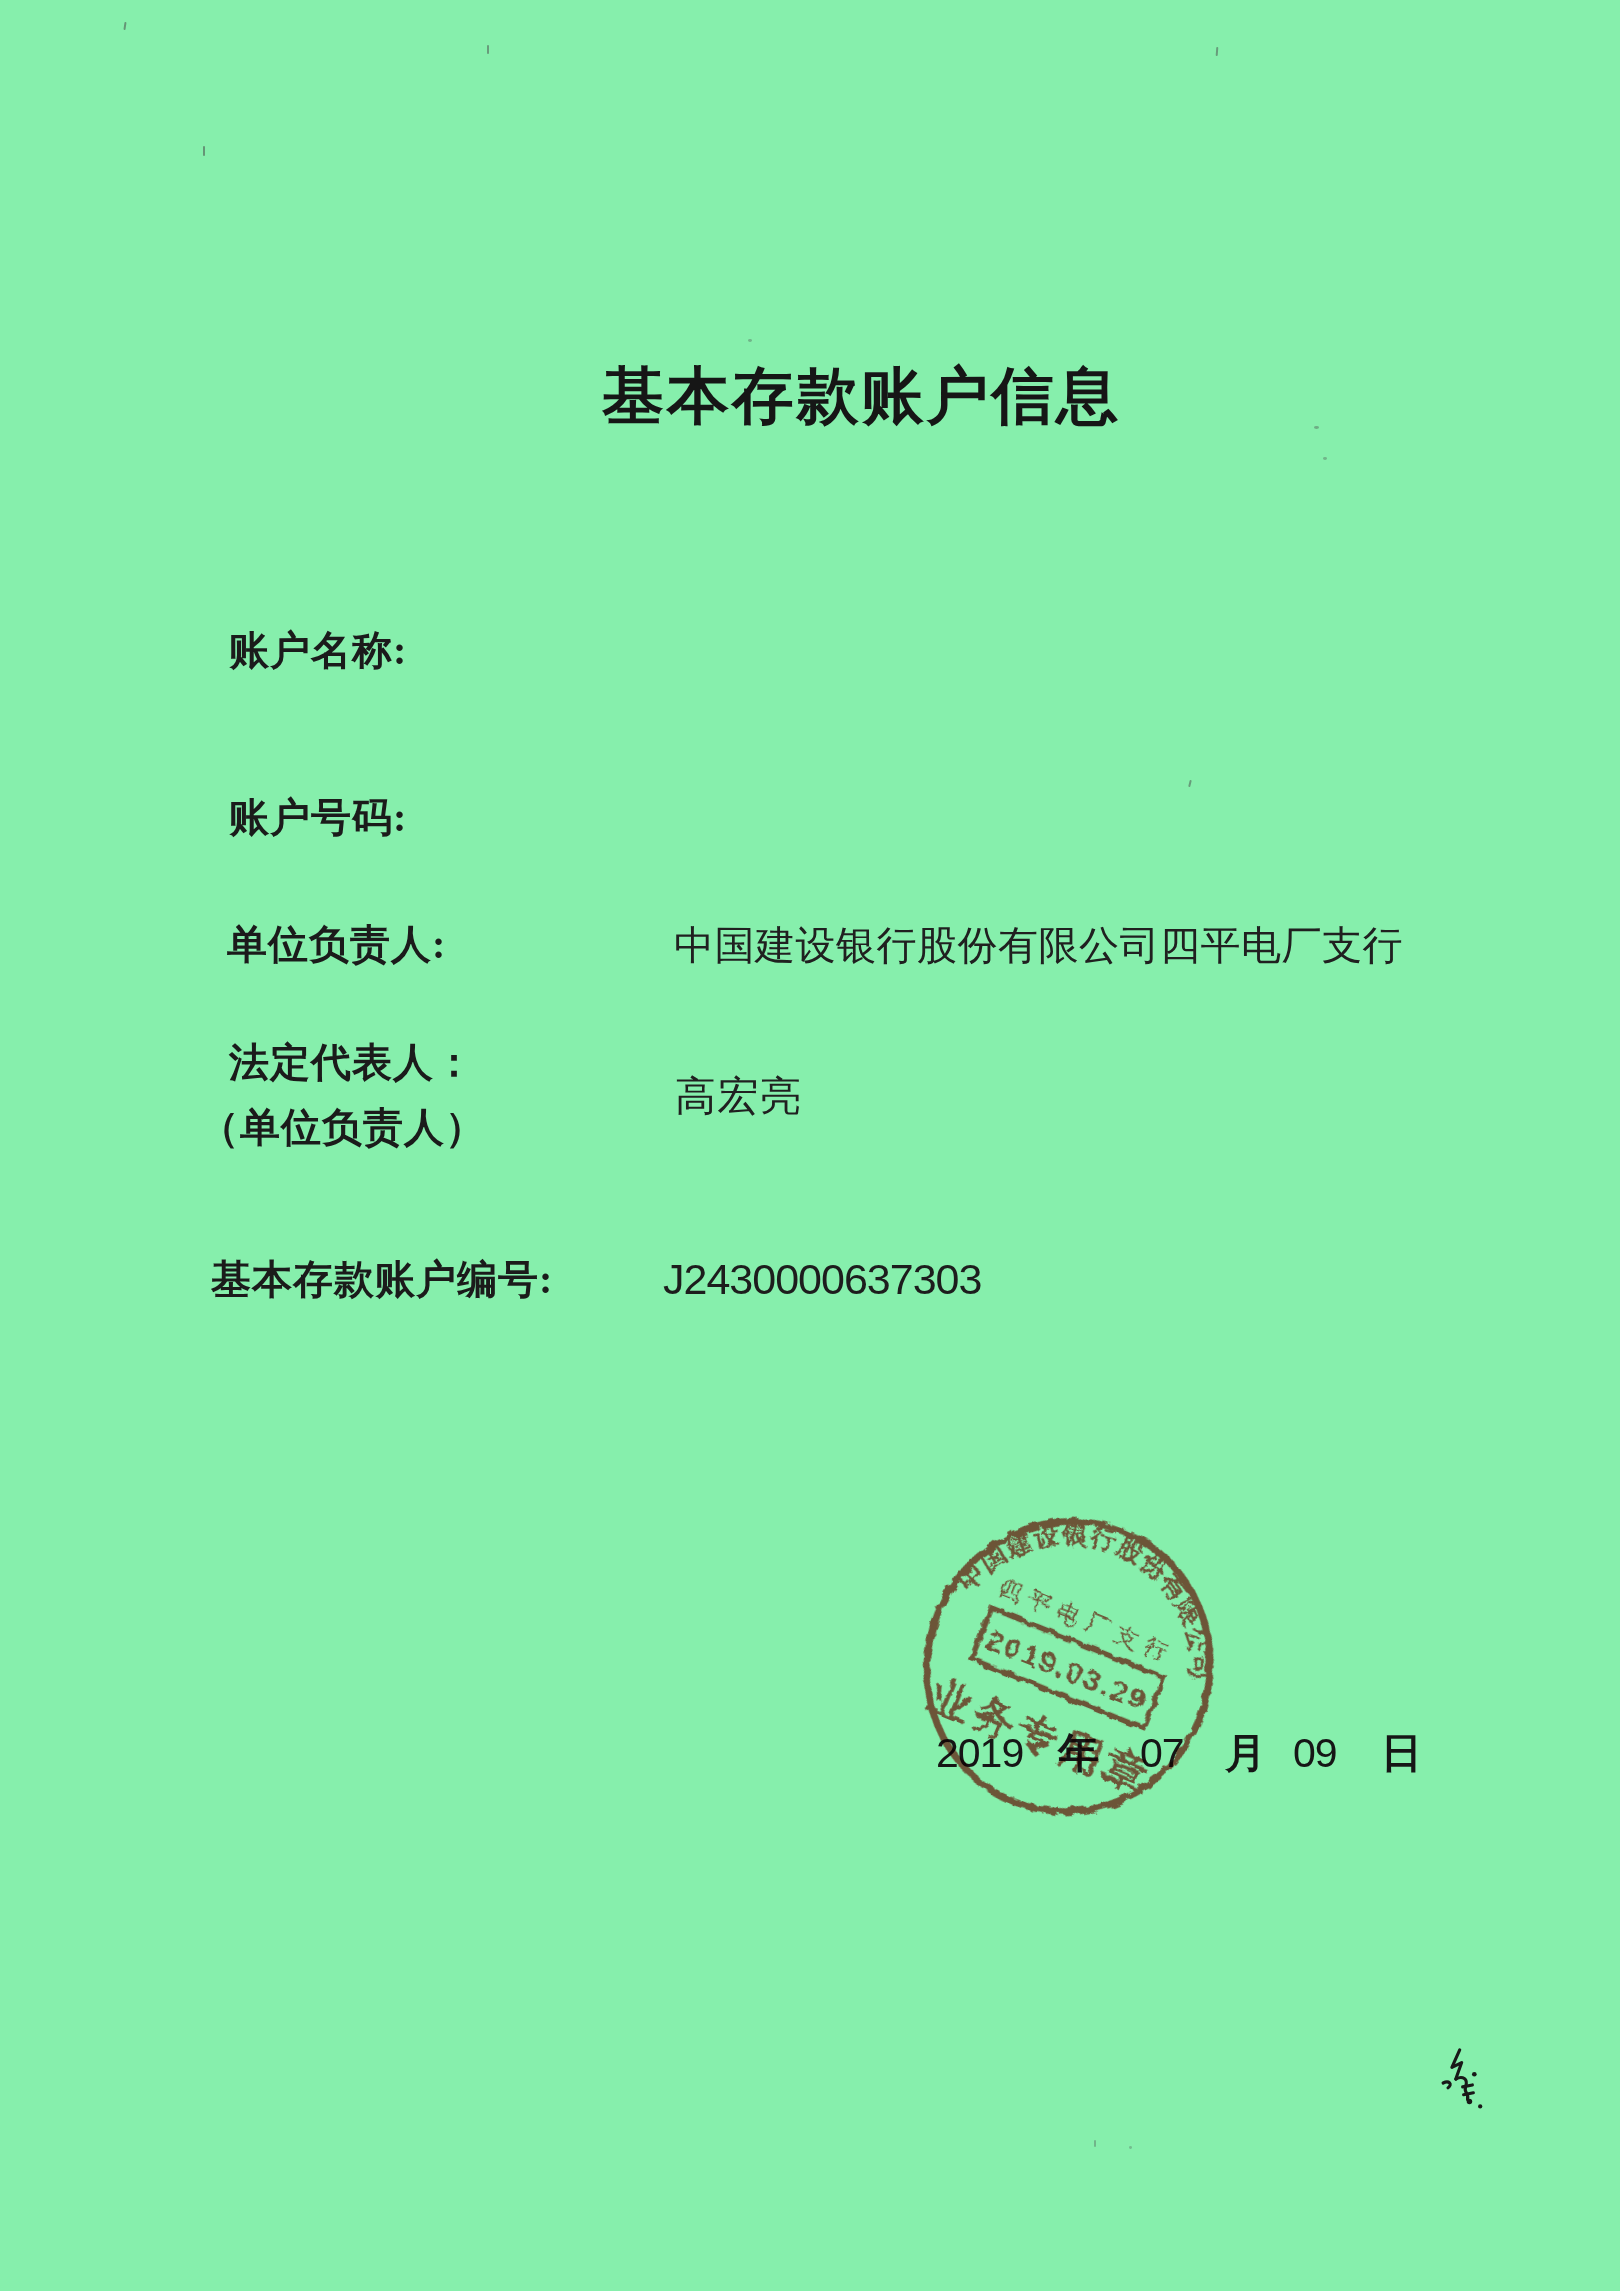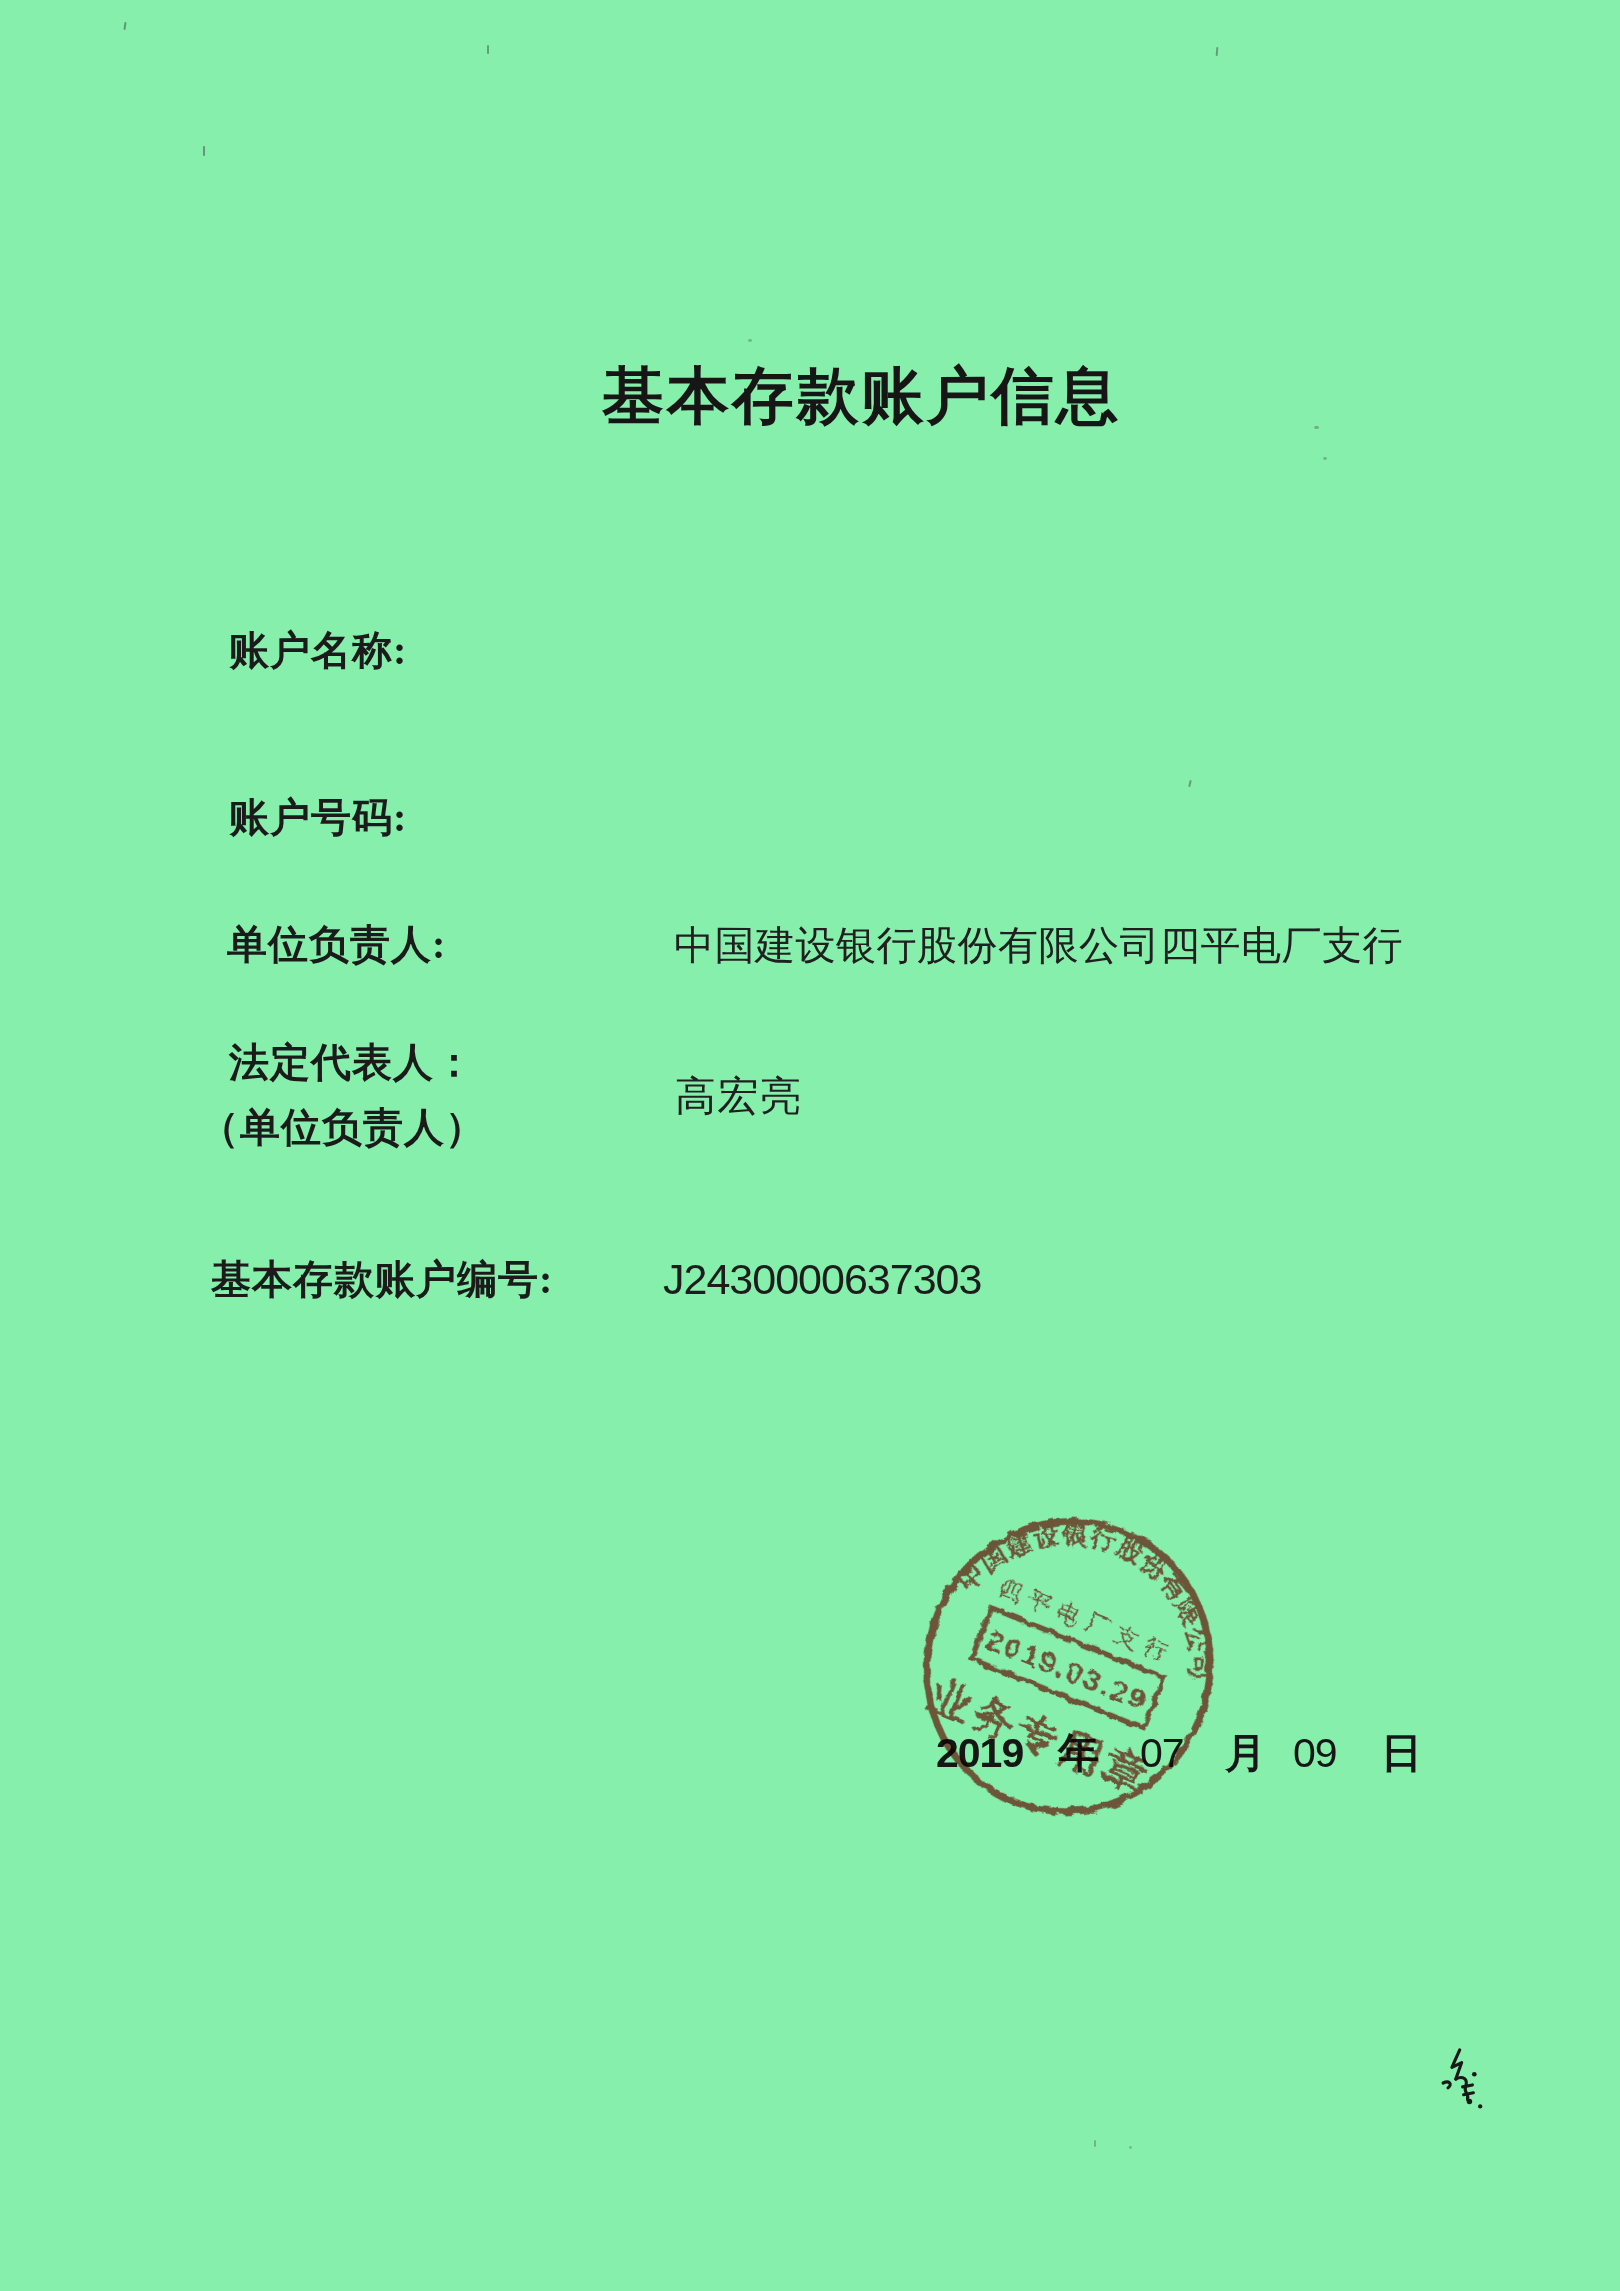--- a/index.html
+++ b/index.html
@@ -42,21 +42,21 @@
   <div class="abs field-label" style="left:227px;top:925px;">单位负责人:</div>
   <div class="abs field-value-cn" style="left:674px;top:926px;font-size:40px;letter-spacing:0.5px;">中国建设银行股份有限公司四平电厂支行</div>
 
   <div class="abs field-label" style="left:229px;top:1043px;">法定代表人：</div>
   <div class="abs field-label" style="left:199px;top:1108px;">（单位负责人）</div>
   <div class="abs field-value-cn" style="left:663px;top:1076px;margin-left:12px;">高宏亮</div>
 
   <div class="abs field-label" style="left:211px;top:1260px;">基本存款账户编号:</div>
   <div class="abs field-value-num" style="left:663px;top:1258px;">J2430000637303</div>
 
-  <div class="abs date-num" style="left:936px;top:1733px;font-weight:bold;">2019</div>
+  <div class="abs date-num" style="left:936px;top:1733px;">2019</div>
   <div class="abs date-unit" style="left:1058px;top:1733px;">年</div>
   <div class="abs date-num" style="left:1140px;top:1733px;">07</div>
   <div class="abs date-unit" style="left:1225px;top:1733px;">月</div>
   <div class="abs date-num" style="left:1293px;top:1733px;">09</div>
   <div class="abs date-unit" style="left:1381px;top:1733px;">日</div>
 
   <svg class="stamp-svg" width="333" height="333" viewBox="-170 -170 340 340">
     <defs>
       <filter id="stamp-rough" x="-25%" y="-25%" width="150%" height="150%">
         <feTurbulence type="fractalNoise" baseFrequency="0.085 0.11" numOctaves="3" seed="7" result="warp"></feTurbulence>

